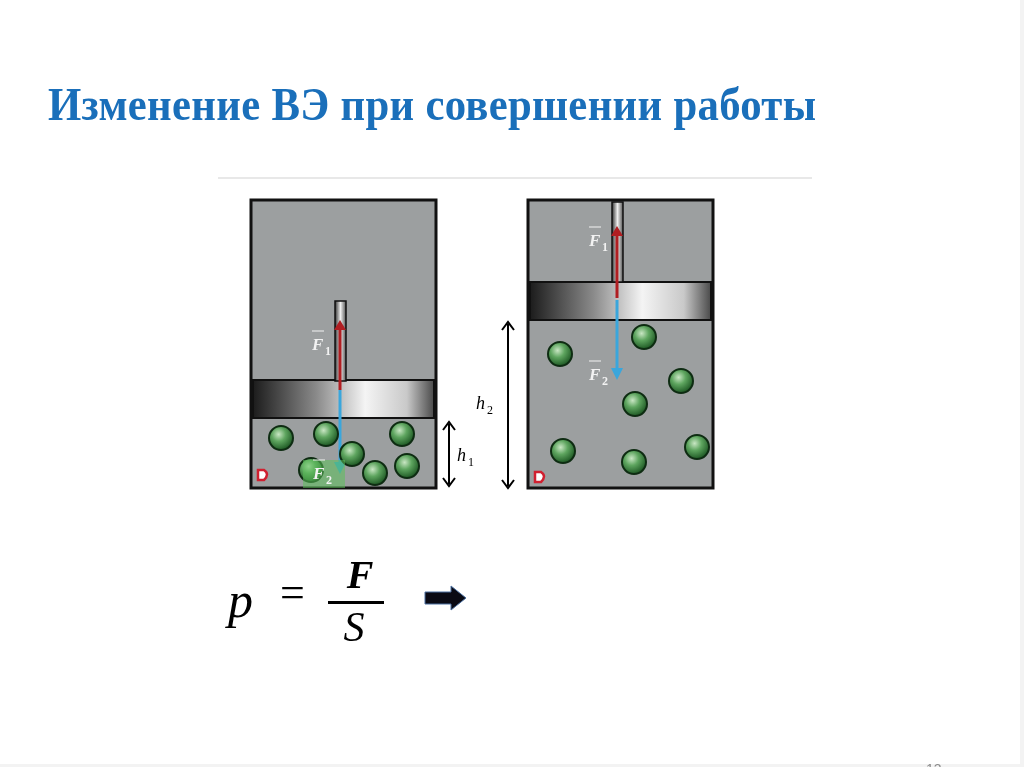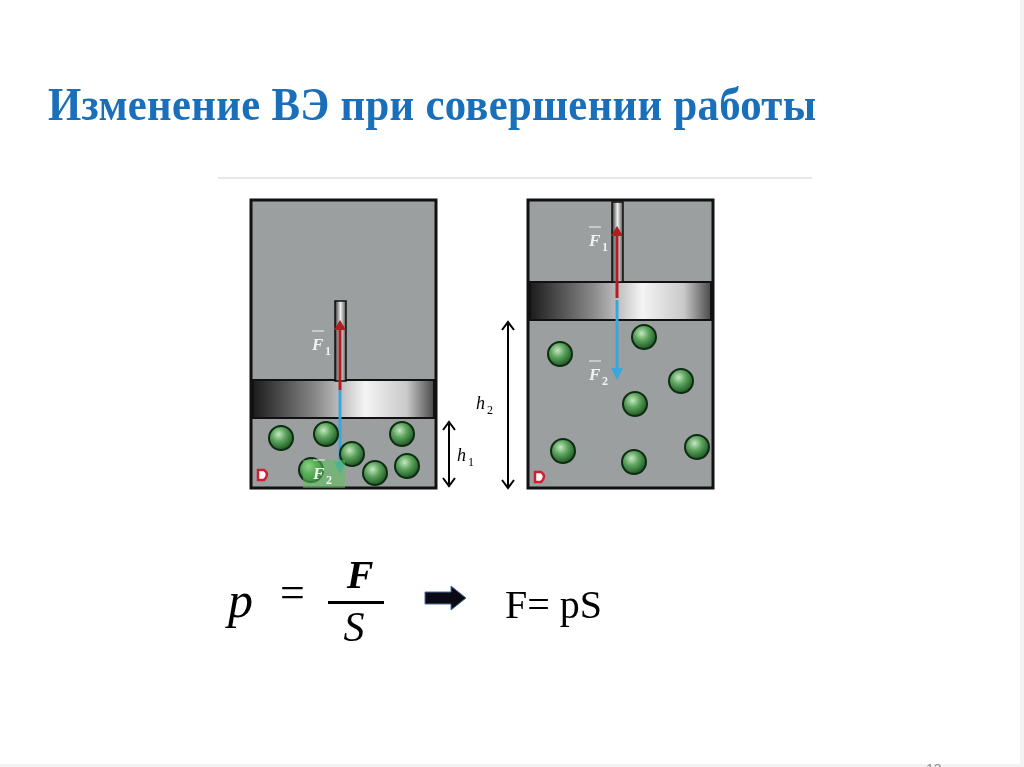--- a/index.html
+++ b/index.html
@@ -130,17 +130,16 @@
 
   <div class="formula">
     <span class="p-var">p</span>
     <span class="eq">=</span>
     <span class="num">F</span>
     <div class="frac-line"></div>
     <span class="den">S</span>
     <svg class="arrow-icon" viewBox="0 0 44 26">
       <polygon points="1,7 27,7 27,1 42,13 27,25 27,19 1,19" fill="#0a0a14" stroke="#4a6fa0" stroke-width="1"></polygon>
     </svg>
-    <span class="result">F= pS</span>
   </div>
 
   <div class="page-num">13</div>
 </div>
 
 </body></html>

